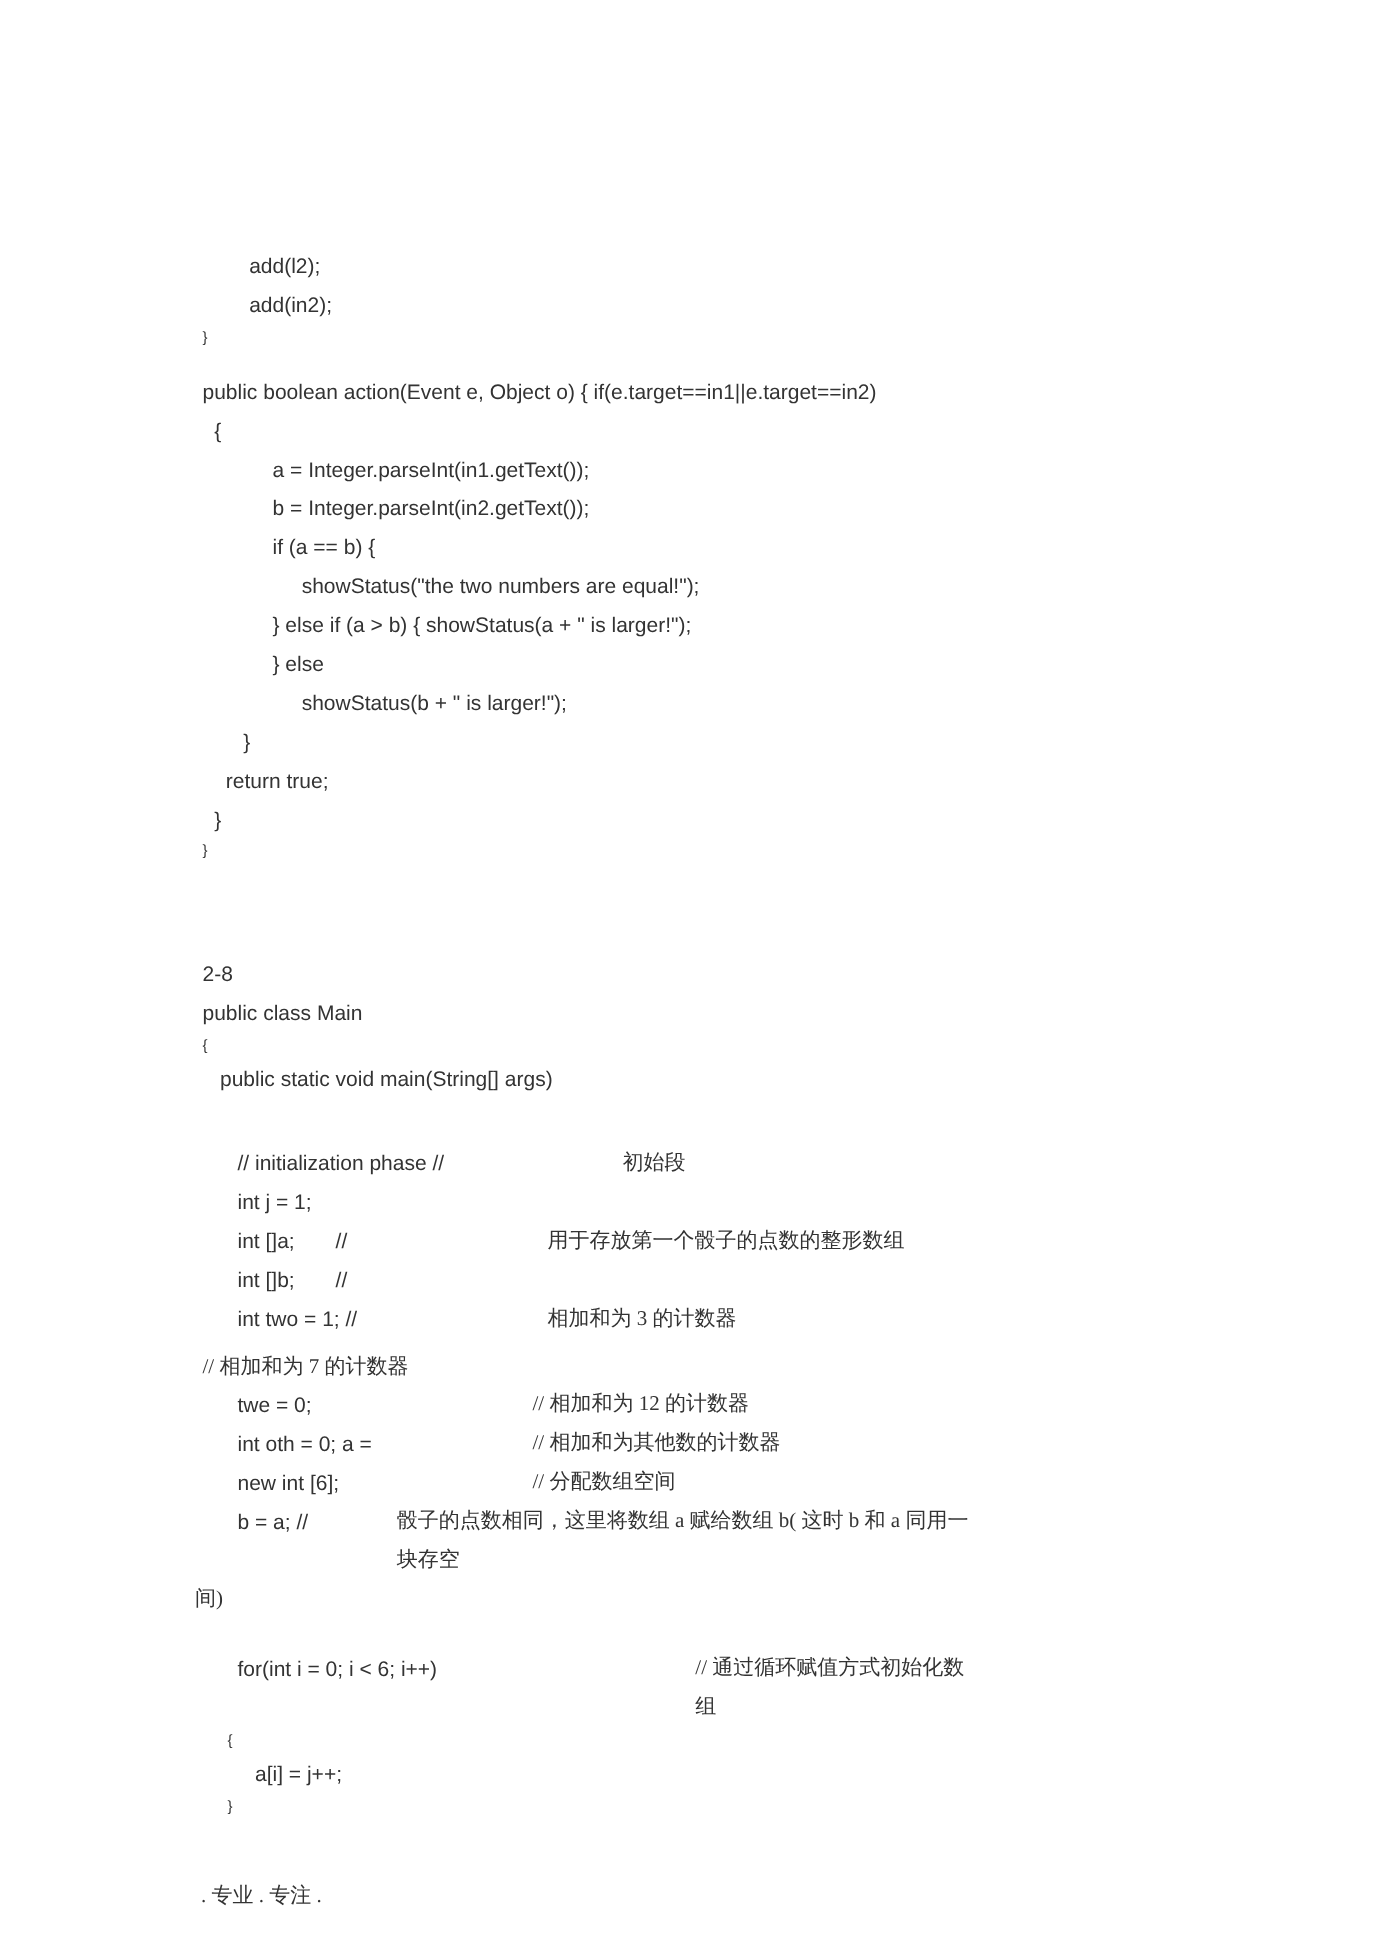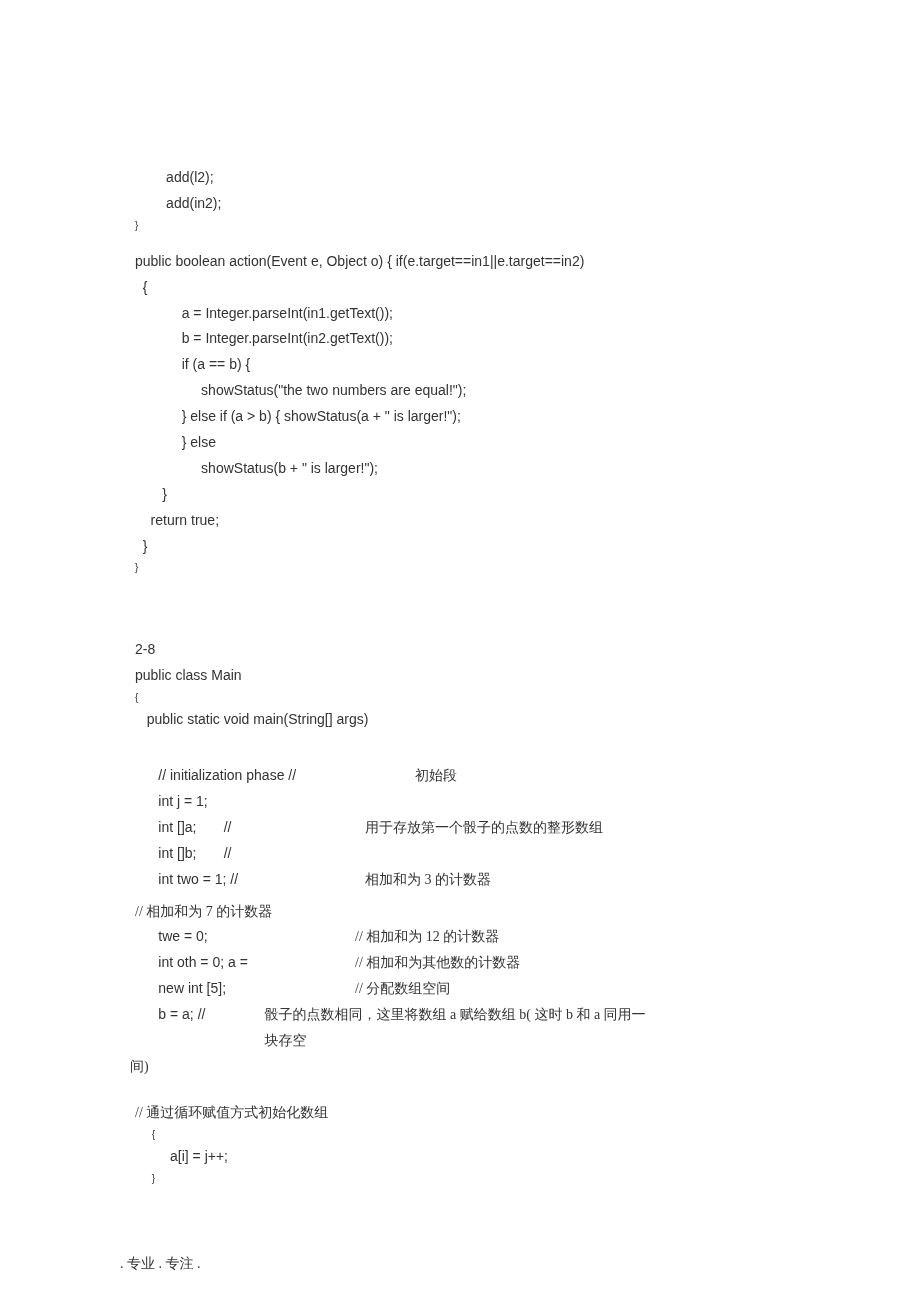--- a/index.html
+++ b/index.html
@@ -26,21 +26,21 @@
   .small-brace {
     font-size: 10px;
     line-height: 1.8;
   }
   .section-gap {
     height: 60px;
   }
   .footer {
     position: absolute;
     bottom: 30px;
-    left: 120px;
+    left: 134px;
     font-size: 14px;
     color: #333333;
     font-family: "SimSun", serif;
     margin-top: 24px;
   }
   .cn {
     font-family: "SimSun", "Microsoft YaHei", serif;
   }
   .row {
     display: flex;
@@ -107,33 +107,34 @@
     </div>
     <div class="row">
       <div class="code-line" style="width:220px">      twe = 0;</div>
       <div class="cn">// 相加和为  12 的计数器</div>
     </div>
     <div class="row">
       <div class="code-line" style="width:220px">      int oth = 0; a =</div>
       <div class="cn">// 相加和为其他数的计数器</div>
     </div>
     <div class="row">
-      <div class="code-line" style="width:220px">      new int [5];</div>
+      <div class="code-line" style="width:220px">      new int [6];</div>
       <div class="cn">// 分配数组空间</div>
     </div>
 
     <div class="row">
       <div class="code-line" style="width:140px">      b = a; //</div>
       <div class="cn">骰子的点数相同，这里将数组  a 赋给数组  b( 这时  b 和  a 同用一块存空</div>
     </div>
     <div class="code-line cn" style="margin-left:-5px">间)</div>
 
     <div style="height:20px"></div>
 
     <div class="row">
+      <div class="code-line" style="width:330px">      for(int i = 0; i &lt; 6; i++)</div>
       <div class="cn">// 通过循环赋值方式初始化数组</div>
     </div>
     <div class="code-line small-brace">      {</div>
     <div class="code-line">         a[i] = j++;</div>
     <div class="code-line small-brace">      }</div>
   </div>
 
   <div class="footer cn">. 专业  . 专注  .</div>
 </div>
 

